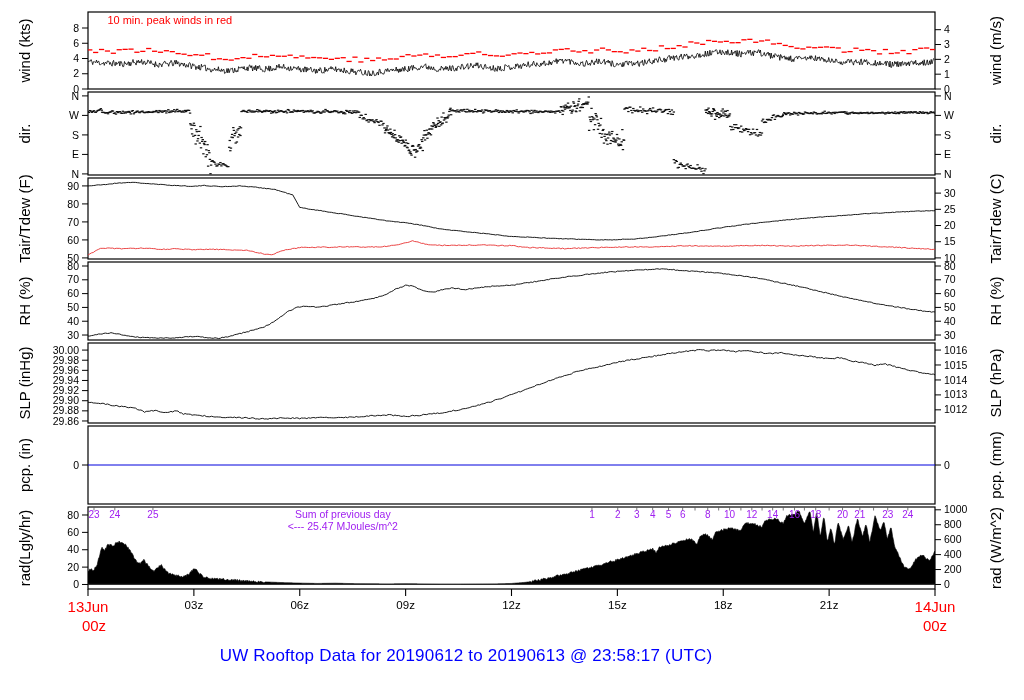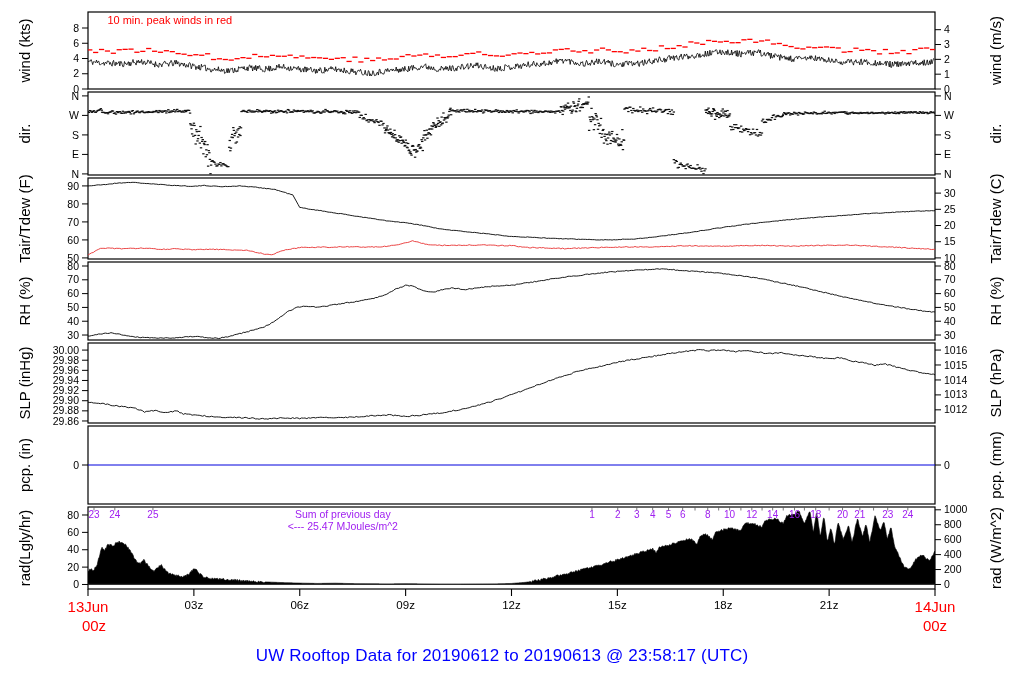--- a/index.html
+++ b/index.html
@@ -1,19 +1,19 @@
 <!DOCTYPE html>
 <html><head>
 <meta charset="utf-8">
 <style>
   html,body{margin:0;padding:0;background:#ffffff;}
   .figure{position:relative;width:1024px;height:700px;background:#fff;overflow:hidden;
           font-family:"Liberation Sans",sans-serif;}
   .caption{position:absolute;left:0;top:646px;width:932px;text-align:center;
-           font-size:17px;letter-spacing:0.2px;margin-left:36px;}
+           font-size:17px;letter-spacing:0.2px;}
   svg text{font-family:"Liberation Sans",sans-serif;}
 </style>
 </head>
 <body>
 
 <div class="figure">
   <svg id="plot" width="1024" height="700" viewBox="0 0 1024 700">
       <defs>
         <clipPath id="clip-wind">
           <rect x="88" y="12" width="847" height="77"></rect>

